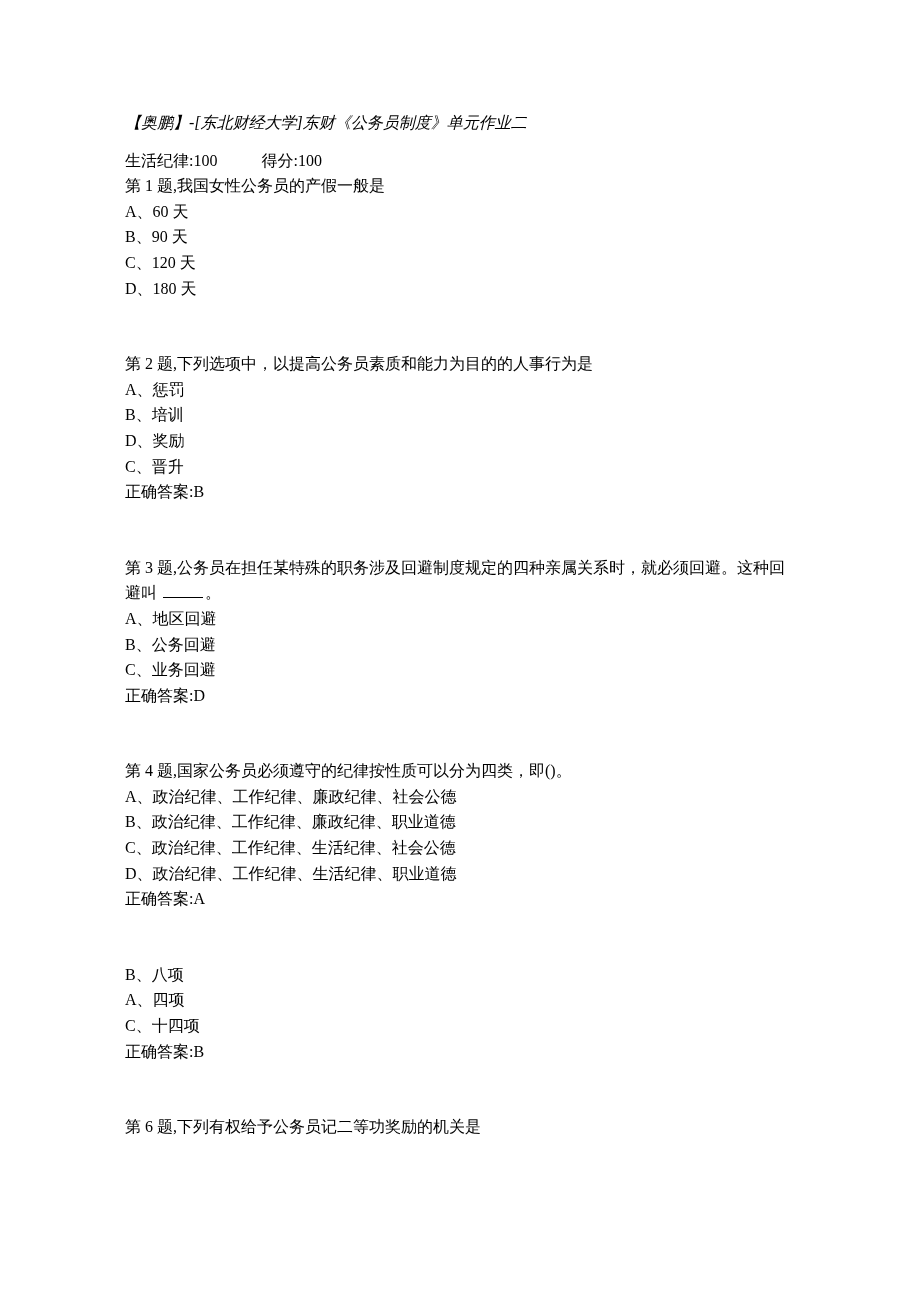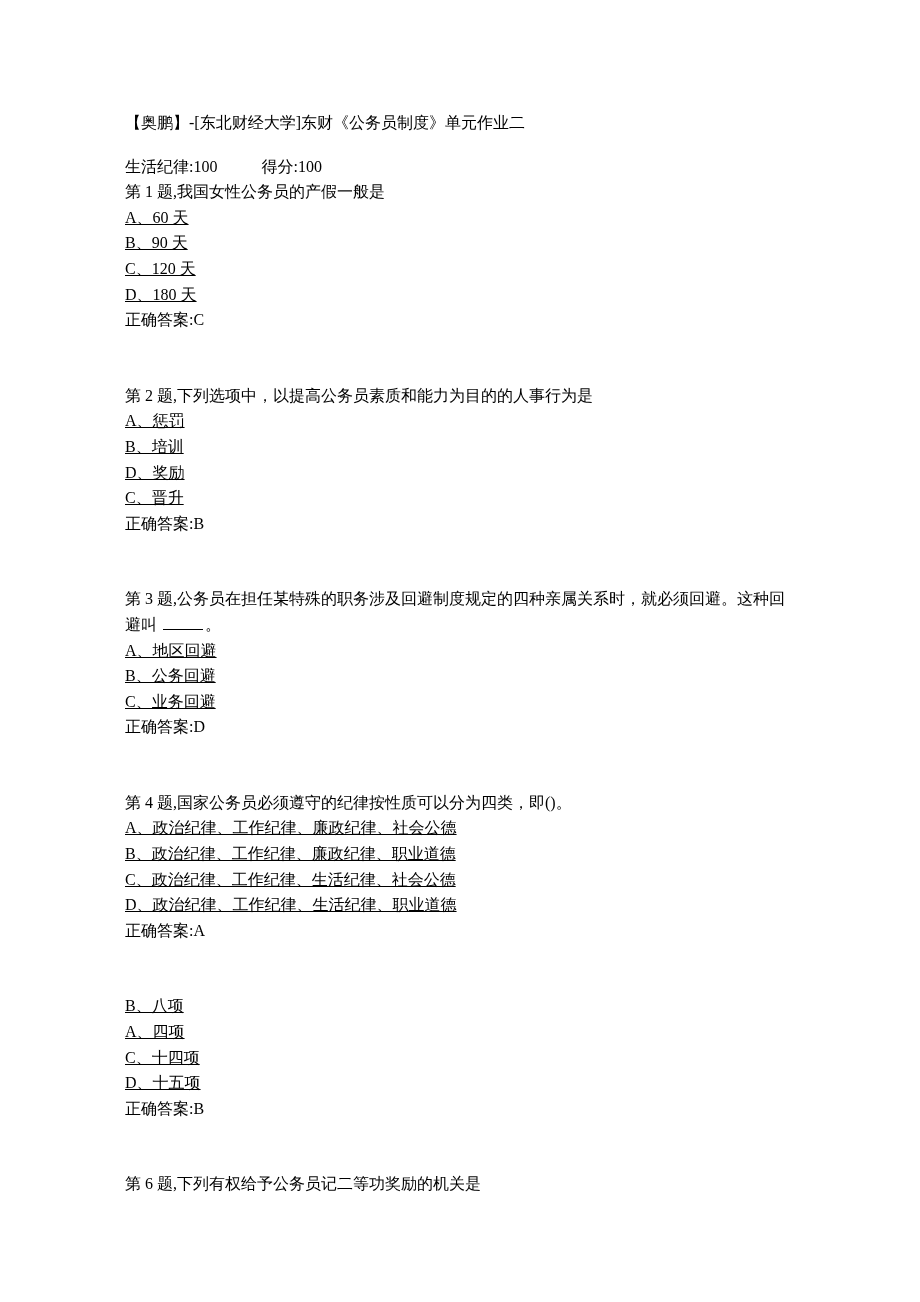--- a/index.html
+++ b/index.html
@@ -10,34 +10,34 @@
     body {
       background: #ffffff;
       font-family: "SimSun", "宋体", serif;
       font-size: 16px;
       line-height: 1.6;
       color: #000000;
       padding: 110px 125px 60px 125px;
       width: 920px;
     }
     .header-line {
-      margin-bottom: 18px;
+      margin-bottom: 12px;
+      font-style: italic;
     }
     .score-line {
       margin-bottom: 0;
     }
     .question-block {
       margin-bottom: 0;
     }
     .question-prompt {
       margin-bottom: 0;
     }
     .option {
       margin-bottom: 0;
-      text-decoration: underline;
     }
     .answer {
       margin-bottom: 0;
     }
     .gap {
       height: 50px;
     }
     .inline-blank {
       display: inline-block;
       border-bottom: 1px solid #000;
@@ -58,21 +58,20 @@
 <div class="score-line">
   <span>生活纪律:100</span><span class="score-spacer"></span><span>得分:100</span>
 </div>
 
 <div class="question-block">
   <div class="question-prompt">第 1 题,我国女性公务员的产假一般是</div>
   <div class="option">A、60 天</div>
   <div class="option">B、90 天</div>
   <div class="option">C、120 天</div>
   <div class="option">D、180 天</div>
-  <div class="answer">正确答案:C</div>
 </div>
 
 <div class="gap"></div>
 
 <div class="question-block">
   <div class="question-prompt">第 2 题,下列选项中，以提高公务员素质和能力为目的的人事行为是</div>
   <div class="option">A、惩罚</div>
   <div class="option">B、培训</div>
   <div class="option">D、奖励</div>
   <div class="option">C、晋升</div>
@@ -101,21 +100,20 @@
   <div class="option">D、政治纪律、工作纪律、生活纪律、职业道德</div>
   <div class="answer">正确答案:A</div>
 </div>
 
 <div class="gap"></div>
 
 <div class="question-block">
   <div class="option">B、八项</div>
   <div class="option">A、四项</div>
   <div class="option">C、十四项</div>
-  <div class="option">D、十五项</div>
   <div class="answer">正确答案:B</div>
 </div>
 
 <div class="gap"></div>
 
 <div class="question-block">
   <div class="question-prompt">第 6 题,下列有权给予公务员记二等功奖励的机关是</div>
 </div>
 
 </body></html>

